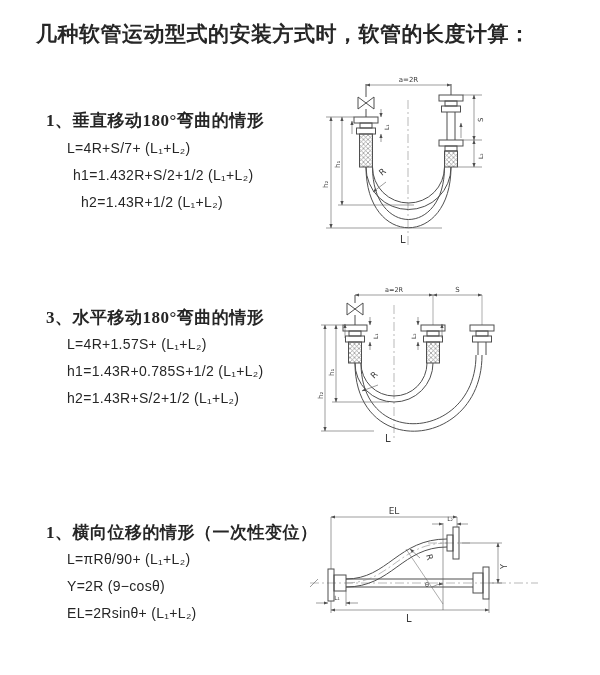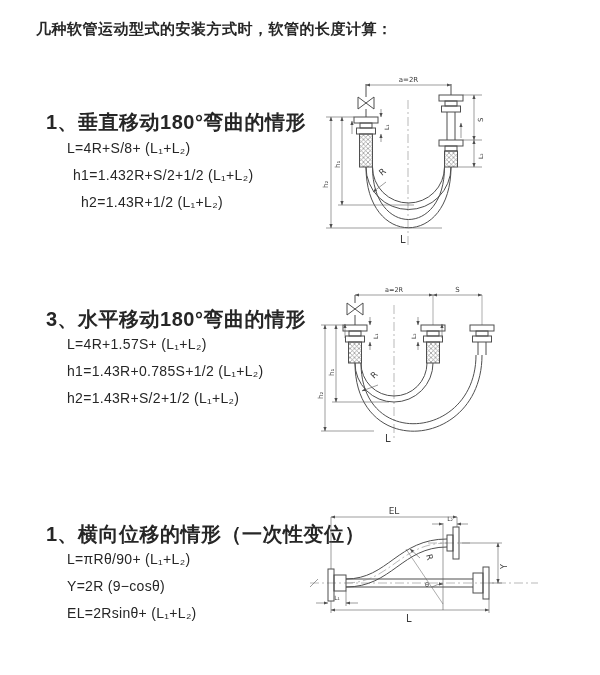--- a/index.html
+++ b/index.html
@@ -2,22 +2,22 @@
 <html><head>
 <meta charset="utf-8">
 <style>
   html,body{margin:0;padding:0;}
   body{
     width:600px;height:675px;background:#ffffff;position:relative;
     font-family:"Liberation Sans","DejaVu Sans",sans-serif;color:#262626;
     overflow:hidden;
   }
   .abs{position:absolute;white-space:nowrap;}
-  .title{font-size:15px;font-weight:700;letter-spacing:.5px;}
-  .heading{font-size:20px;font-weight:700;letter-spacing:.5px;}
+  .title{font-size:21px;font-weight:700;letter-spacing:.5px;}
+  .heading{font-size:17px;font-weight:700;letter-spacing:.5px;font-family:Liberation Serif, serif;}
   .formula{font-size:14px;font-weight:400;letter-spacing:.3px;}
   svg{overflow:visible;}
   svg text{fill:#3a3a3a;font-family:"DejaVu Sans","Liberation Sans",sans-serif;}
   .ln{stroke:#4f4f4f;stroke-width:1;fill:none;}
   .dim{stroke:#5a5a5a;stroke-width:.6;fill:none;}
   .thin{stroke:#5a5a5a;stroke-width:.5;fill:none;}
   .cl{stroke:#8a8a8a;stroke-width:.6;stroke-dasharray:9 3 2 3;fill:none;}
   .braid{stroke:#4f4f4f;stroke-width:1;}
 </style>
 </head>
@@ -30,21 +30,21 @@
     </marker>
     <pattern id="xh" width="4.5" height="4.5" patternUnits="userSpaceOnUse">
       <path d="M0,0 L4.5,4.5 M4.5,0 L0,4.5" stroke="#8f8f8f" stroke-width="0.7"></path>
     </pattern>
   </defs>
 </svg>
 
 <div class="title abs" style="left:36px;top:20px">几种软管运动型式的安装方式时，软管的长度计算：</div>
 
 <div class="heading abs" style="left:46px;top:109px">1、垂直移动180°弯曲的情形</div>
-<div class="formula abs" style="left:67px;top:140px">L=4R+S/8+ (L₁+L₂)</div>
+<div class="formula abs" style="left:67px;top:140px">L=4R+S/7+ (L₁+L₂)</div>
 <div class="formula abs" style="left:73px;top:167px">h1=1.432R+S/2+1/2 (L₁+L₂)</div>
 <div class="formula abs" style="left:81px;top:194px">h2=1.43R+1/2 (L₁+L₂)</div>
 
 <div class="heading abs" style="left:46px;top:306px">3、水平移动180°弯曲的情形</div>
 <div class="formula abs" style="left:67px;top:336px">L=4R+1.57S+ (L₁+L₂)</div>
 <div class="formula abs" style="left:67px;top:363px">h1=1.43R+0.785S+1/2 (L₁+L₂)</div>
 <div class="formula abs" style="left:67px;top:390px">h2=1.43R+S/2+1/2 (L₁+L₂)</div>
 
 <div class="heading abs" style="left:46px;top:521px">1、横向位移的情形（一次性变位）</div>
 <div class="formula abs" style="left:67px;top:551px">L=πRθ/90+ (L₁+L₂)</div>

